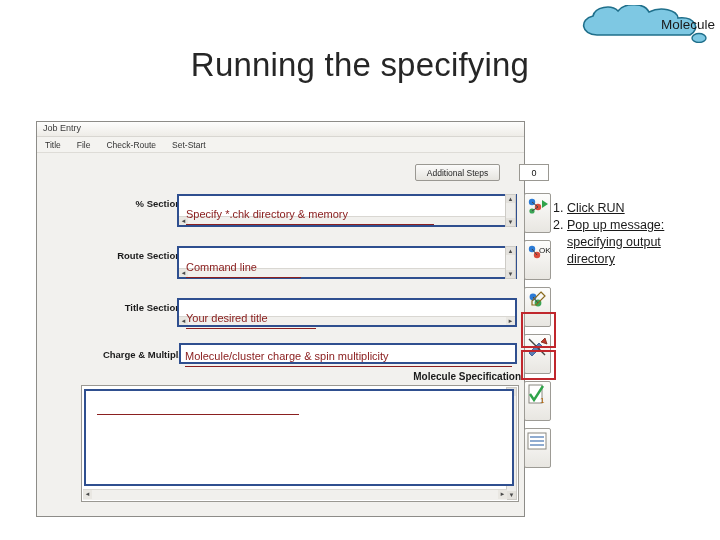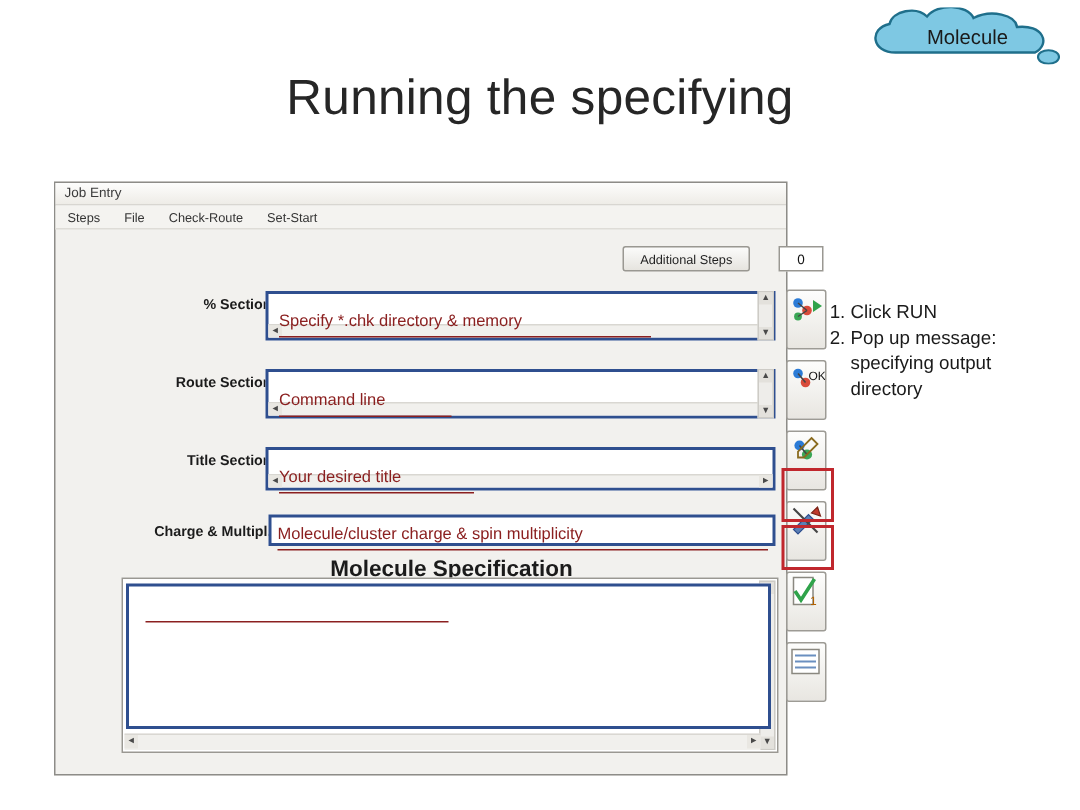--- a/index.html
+++ b/index.html
@@ -22,21 +22,21 @@
     top: 5px;
     width: 140px;
     height: 38px;
   }
   #cloud-callout svg { display: block; }
   #cloud-label {
     position: absolute;
     left: 0;
     top: 12px;
     width: 140px;
-    text-align: center;
+    text-align: right;
     font-size: 13.5px;
     color: #1a1a1a;
   }
 
   
   #page-title {
     position: absolute;
     left: 0;
     top: 46px;
     width: 720px;
@@ -181,22 +181,22 @@
     position: absolute; left: 0; width: 9px; height: 8px;
     font-size: 6px; line-height: 8px; text-align: center;
     color: #4a4a4a; background: #e3e1dc;
   }
 
   
   #molspec-bar {
     position: absolute;
     left: 44px; top: 249px;
     width: 440px;
-    text-align: center;
-    font-size: 15px;
+    text-align: right;
+    font-size: 10px;
     font-weight: bold;
     color: #1b1b1b;
   }
   #molspec-area {
     position: absolute;
     left: 44px; top: 263px;
     width: 438px; height: 117px;
     background: #ffffff;
     border: 1px solid #9a9892;
     box-sizing: border-box;
@@ -251,20 +251,21 @@
 
   
   #instructions {
     position: absolute;
     left: 548px;
     top: 200px;
     width: 160px;
     font-size: 12.5px;
     color: #1a1a1a;
     line-height: 17px;
+    text-decoration: underline;
   }
   #instructions ol {
     margin: 0;
     padding-left: 19px;
   }
   #instructions li { margin-bottom: 0px; }
 </style>
 </head>
 <body>
 
@@ -276,21 +277,21 @@
   <div id="cloud-label">Molecule</div>
 </div>
 
 <div id="page-title">Running the specifying</div>
 
 <div id="app-window">
 
   <div id="window-titlebar">Job Entry</div>
 
   <div id="menubar">
-    <span class="menu-item">Steps</span>
+    <span class="menu-item">Title</span>
     <span class="menu-item">File</span>
     <span class="menu-item">Check-Route</span>
     <span class="menu-item">Set-Start</span>
   </div>
 
   <div id="addsteps-row">
     <div id="addsteps-button">Additional Steps</div>
     <div id="addsteps-value">0</div>
   </div>
 

